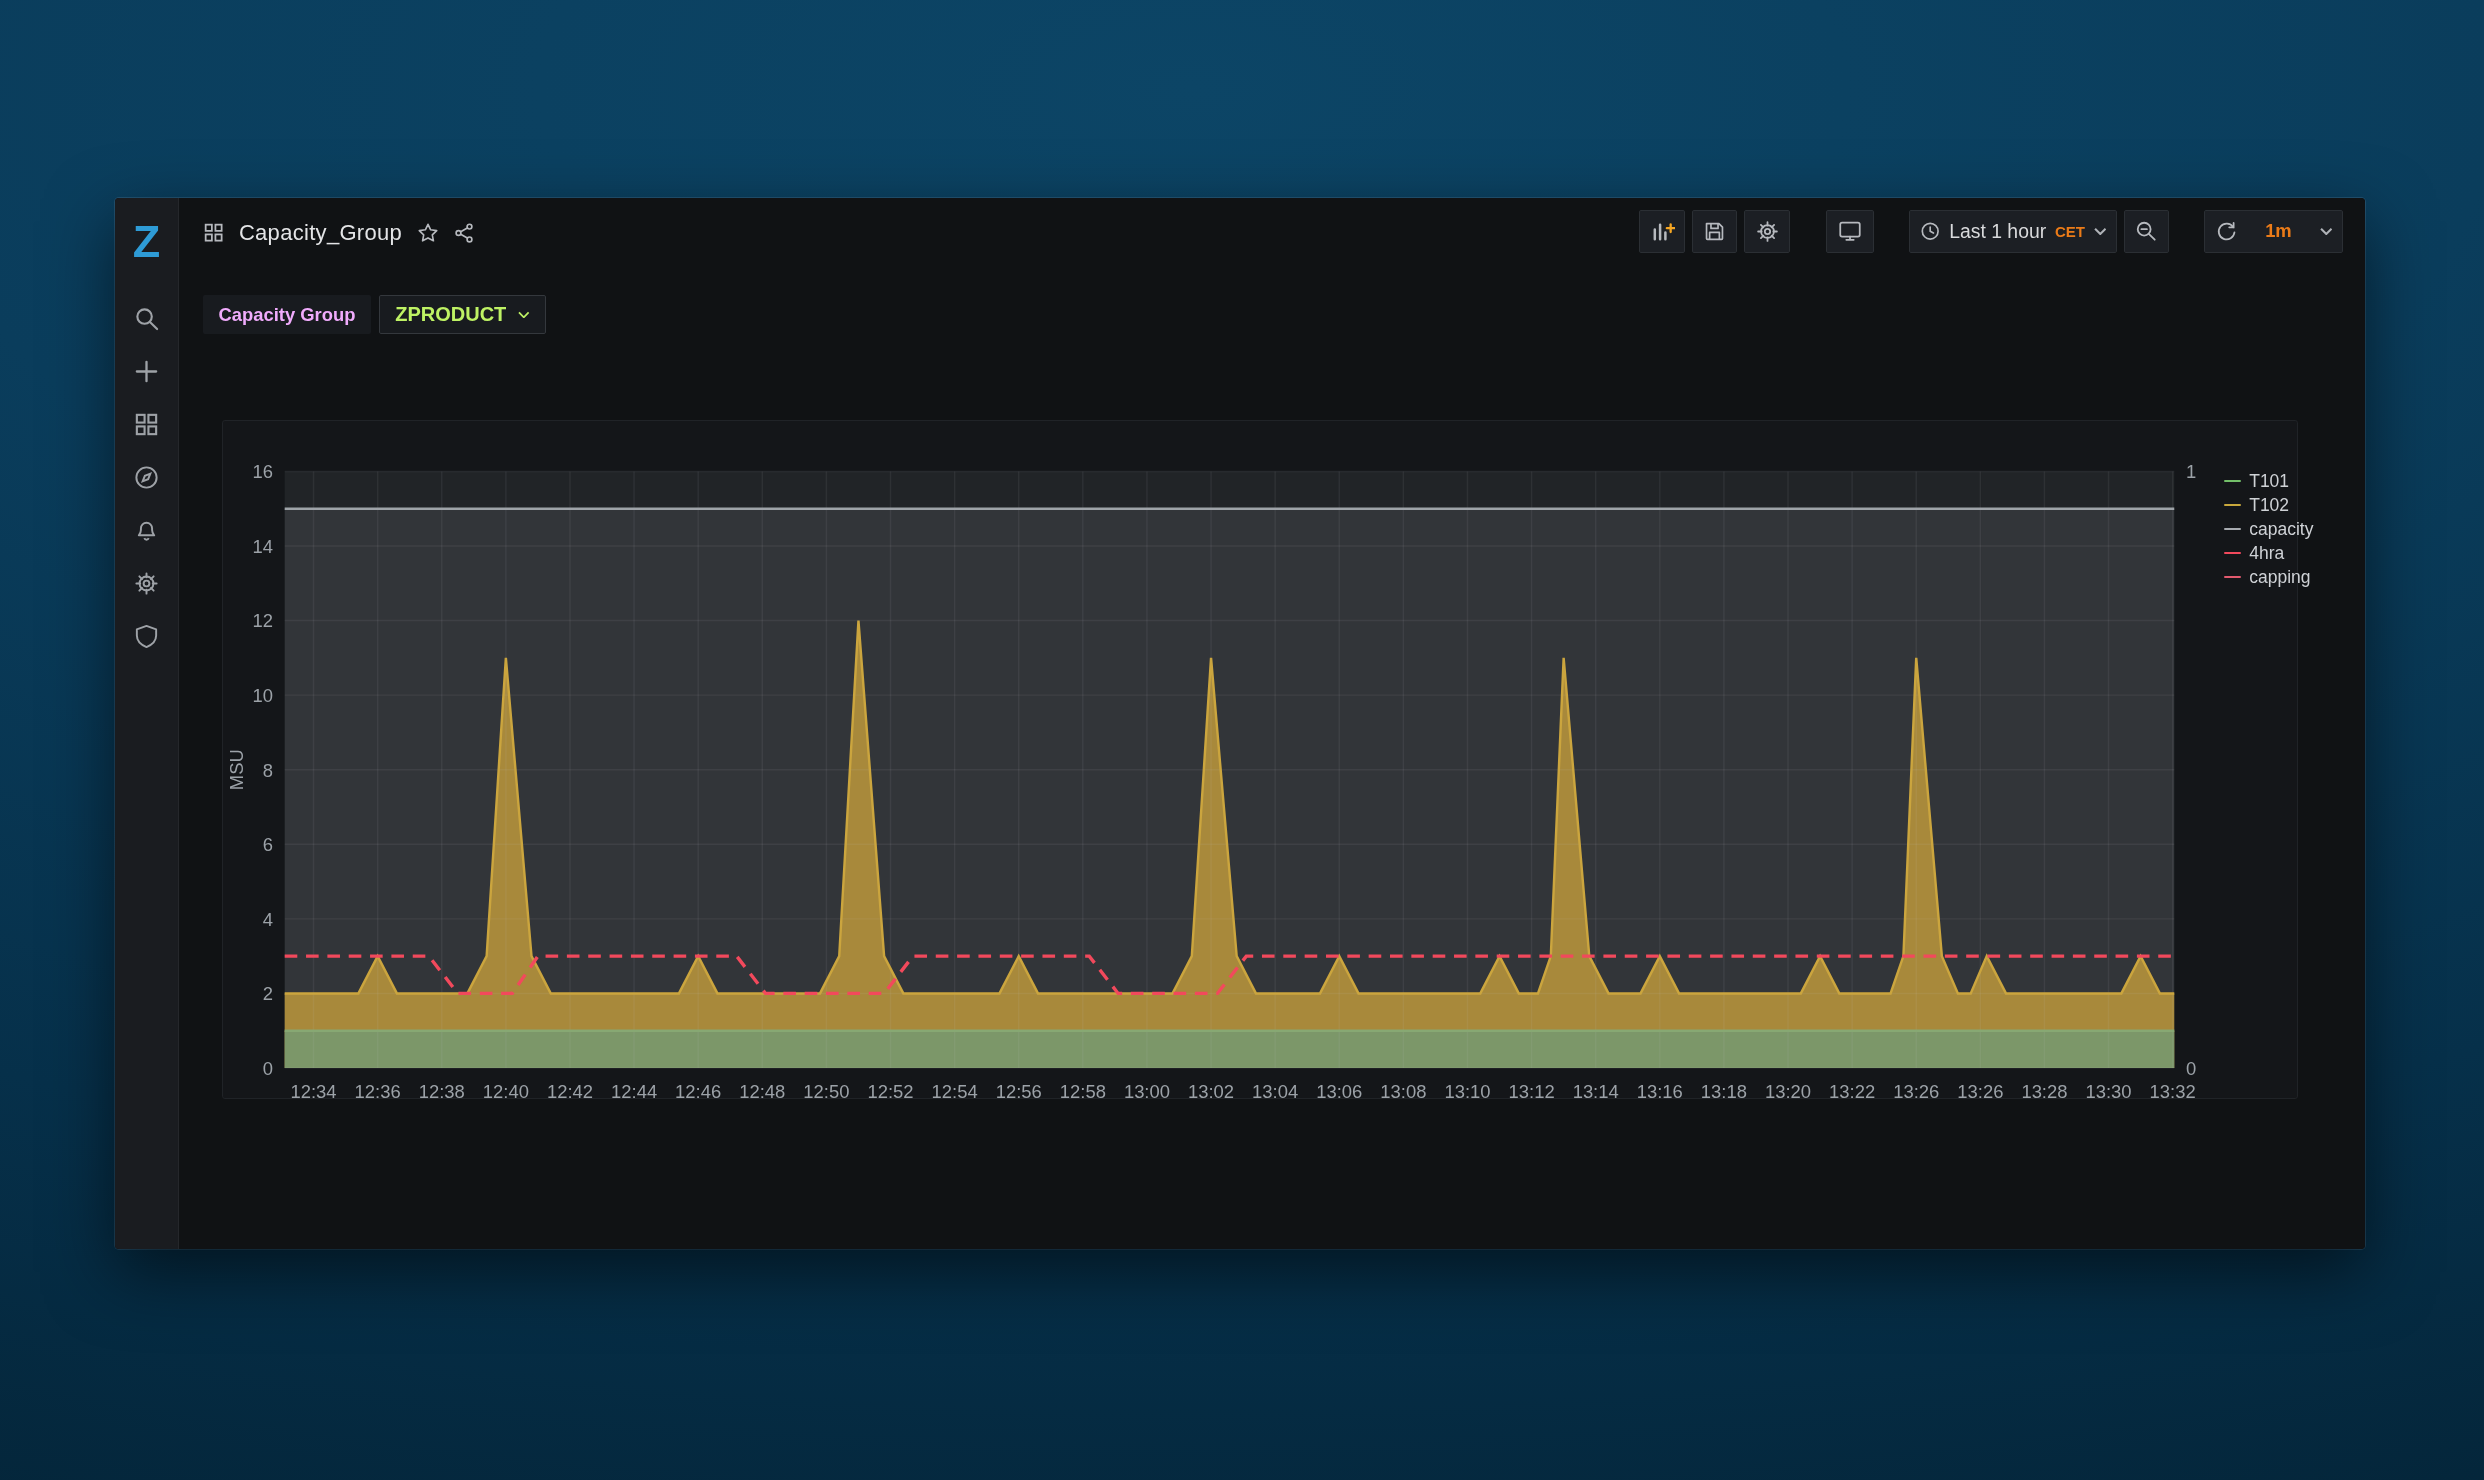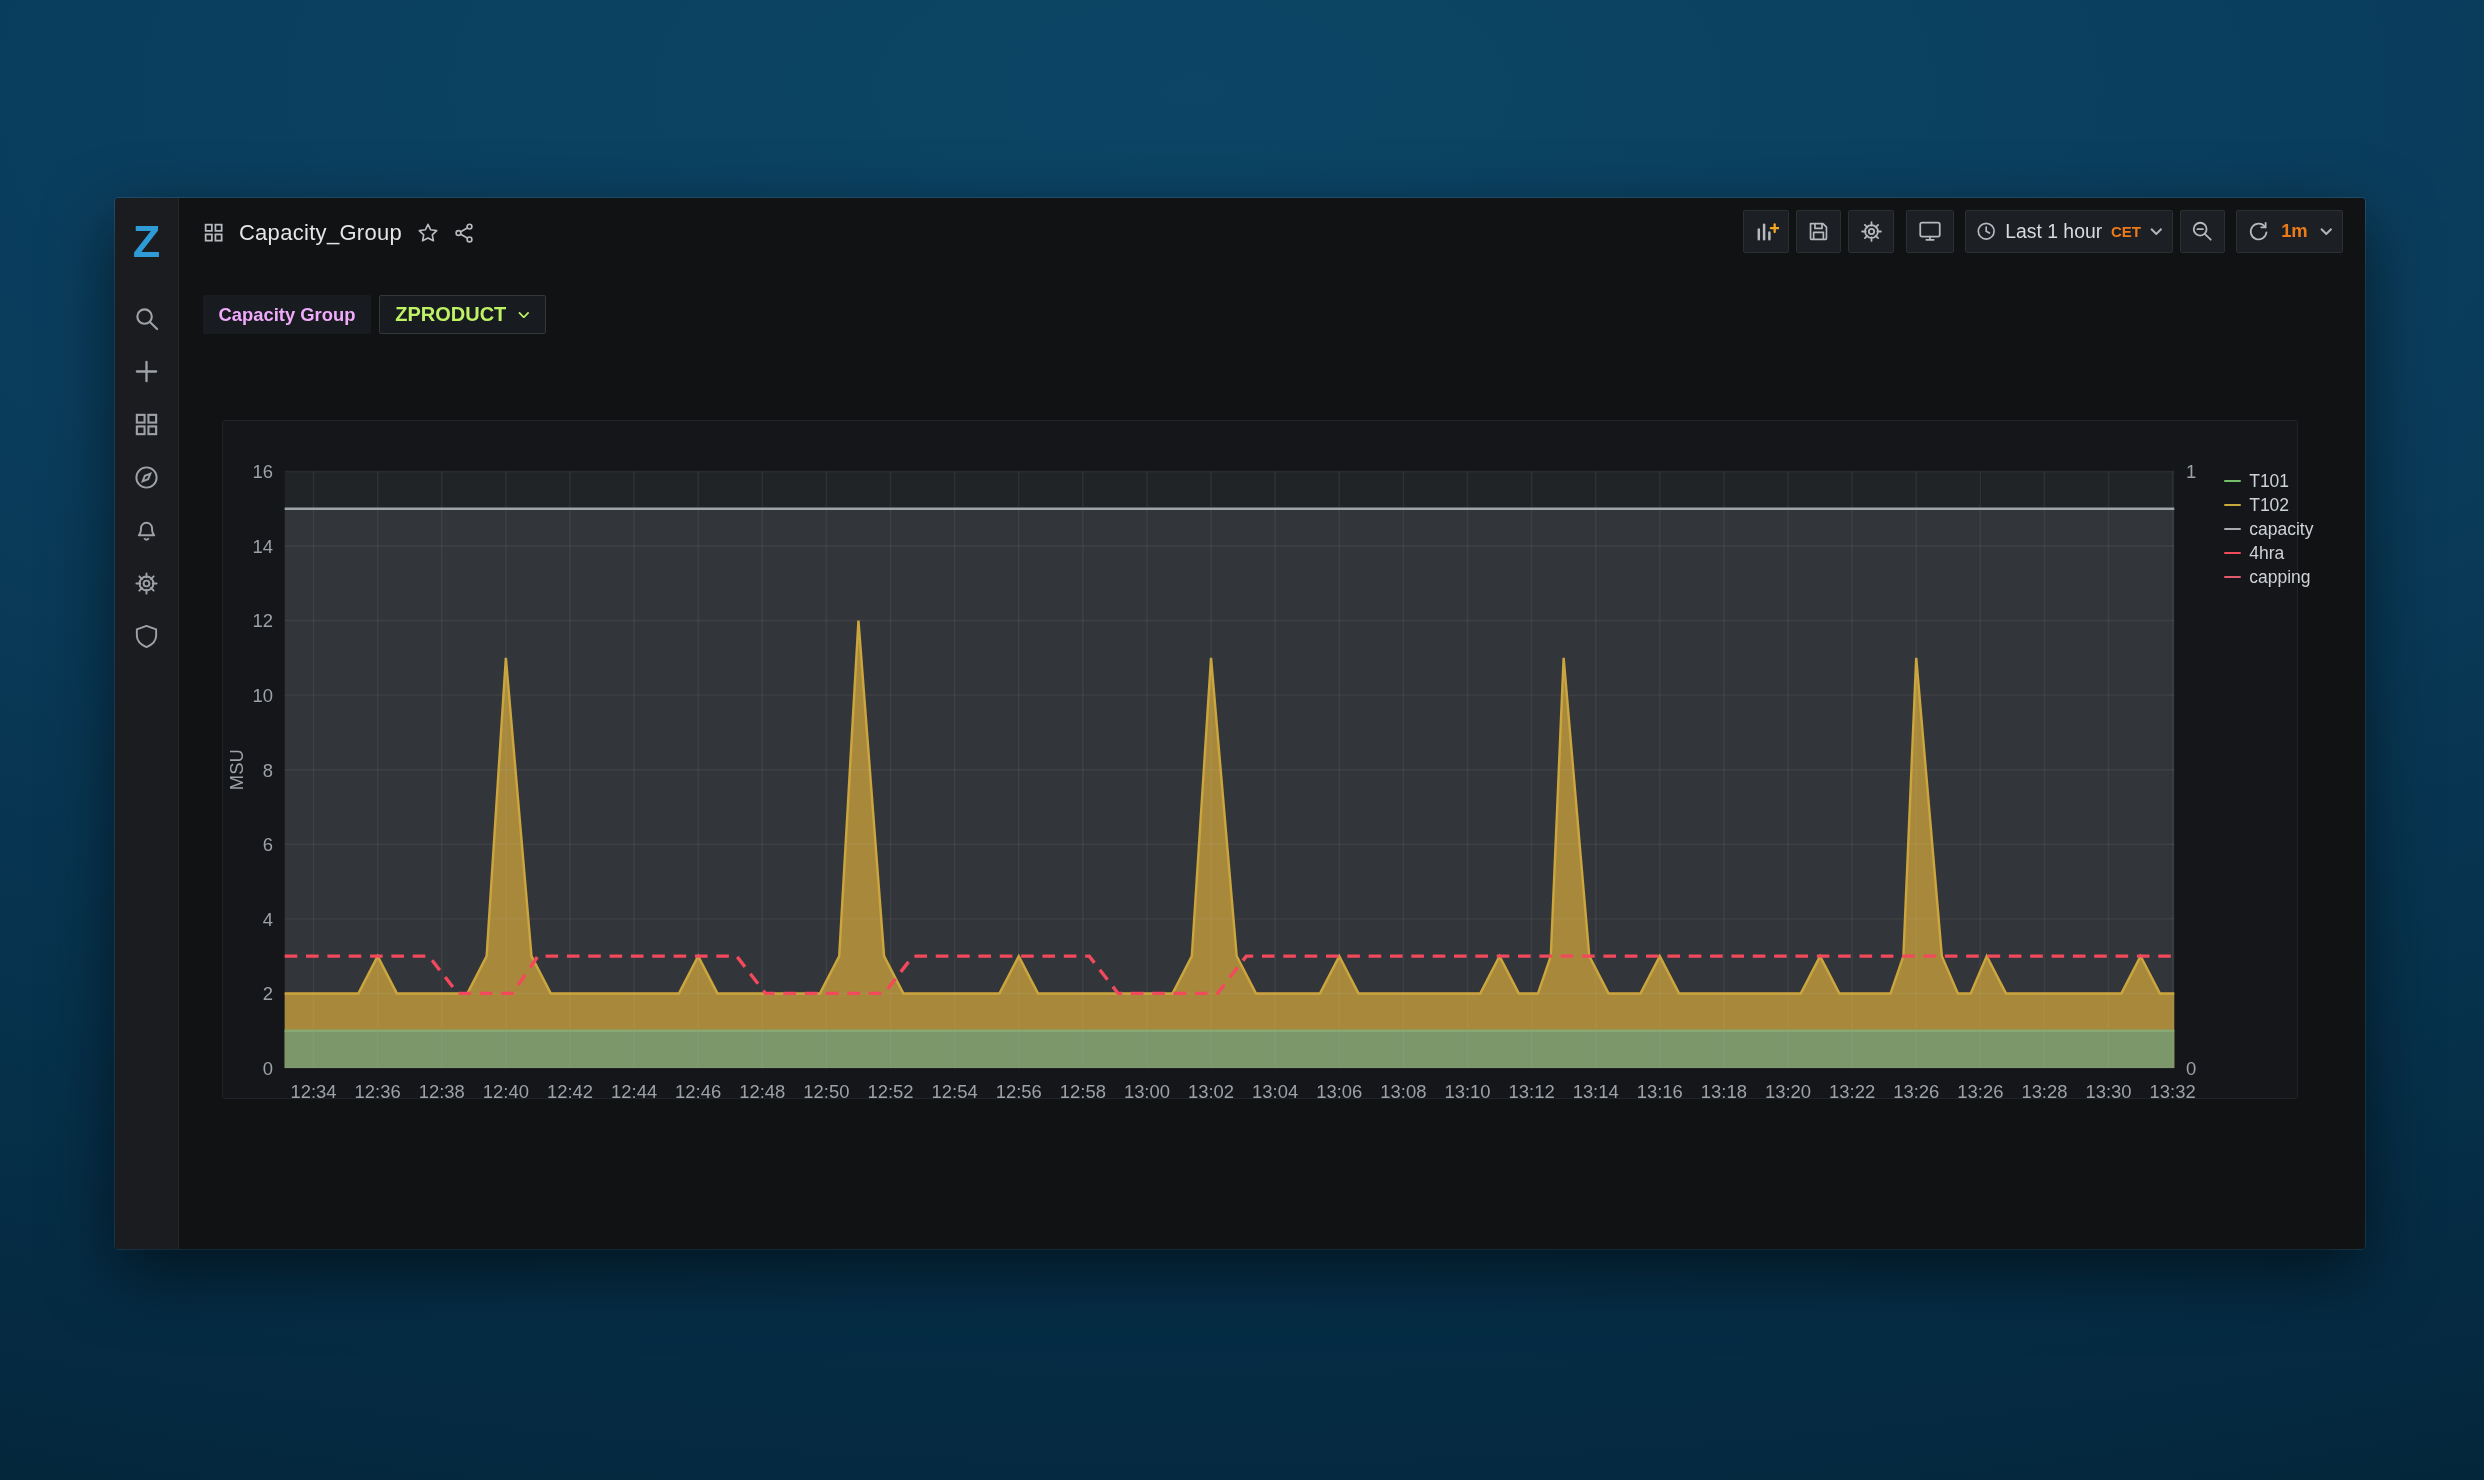--- a/index.html
+++ b/index.html
@@ -29,21 +29,21 @@
   .subheader { position:absolute; left:24px; top:97px; display:flex; gap:7.8px; }
   .pill { height:39px; display:flex; align-items:center; padding:0 15.5px; background:#181B1F; border-radius:1.9px; cursor:pointer; }
   .pill.link span { color:#f0abfc; font-weight:700; font-size:18.4px; }
   .pill.var { border:1px solid #34383D; gap:11.6px; }
   .pill.var span { color:#bef264; font-weight:600; font-size:20px; }
   .chev { color:#AEB1B6; display:flex; }
   
   .toolbar { position:absolute; top:11.6px; right:22px; display:flex; align-items:center; gap:6.8px; }
   .tbtn { height:43px; min-width:45px; background:#1C1F24; border:1px solid #2B2F34; border-radius:1.9px;
           display:flex; align-items:center; justify-content:center; gap:8.7px; color:#B6B9BE; padding:0 9.7px; cursor:pointer; }
-  .gap-left { margin-left:5px; }
+  .gap-left { margin-left:29px; }
   .time-label { font-size:19.4px; color:#D9DADC; }
   .tz-label { font-size:15px; font-weight:700; color:#EB7B18; }
   .refresh-label { font-size:18.4px; font-weight:700; color:#EB7B18; }
   
   .panel { position:absolute; left:43px; top:222px; width:2076px; height:679px;
            background:#141619; border:1px solid #202327; border-radius:2.9px; }
   .panel-title { position:absolute; top:6.8px; left:0; right:0; text-align:center;
                  font-size:23px; font-weight:700; color:#DCDDDE; cursor:pointer; }
   .chart { position:absolute; left:0; top:0; }
   .chart text { font-family:"Liberation Sans", sans-serif; }
@@ -174,21 +174,21 @@
               <path d="M1 1.5l5 5 5-5"></path>
             </svg>
         </span>
       </div>
       <div class="tbtn">
         <svg viewBox="0 0 24 24" width="22" height="22" fill="none" stroke="currentColor" stroke-width="2" stroke-linecap="round">
           <circle cx="10" cy="10" r="7"></circle>
             <path d="M15.3 15.3L21.5 21.5M7 10h6"></path>
         </svg>
       </div>
-      <div class="tbtn gap-left" style="gap:12px;">
+      <div class="tbtn gap-left" style="gap:28px;">
         <svg viewBox="0 0 26 26" width="22" height="22" fill="none" stroke="currentColor" stroke-width="2.1" stroke-linecap="round">
           <path d="M21.5 8.5A9.3 9.3 0 1 0 23 14.5"></path>
             <path d="M22 3.5v5.2h-5.2"></path>
         </svg>
         <span class="refresh-label">1m</span>
         <span class="chev">
           <svg viewBox="0 0 12 8" width="12.6" height="8.7" fill="none" stroke="currentColor" stroke-width="2">
               <path d="M1 1.5l5 5 5-5"></path>
             </svg>
         </span>

